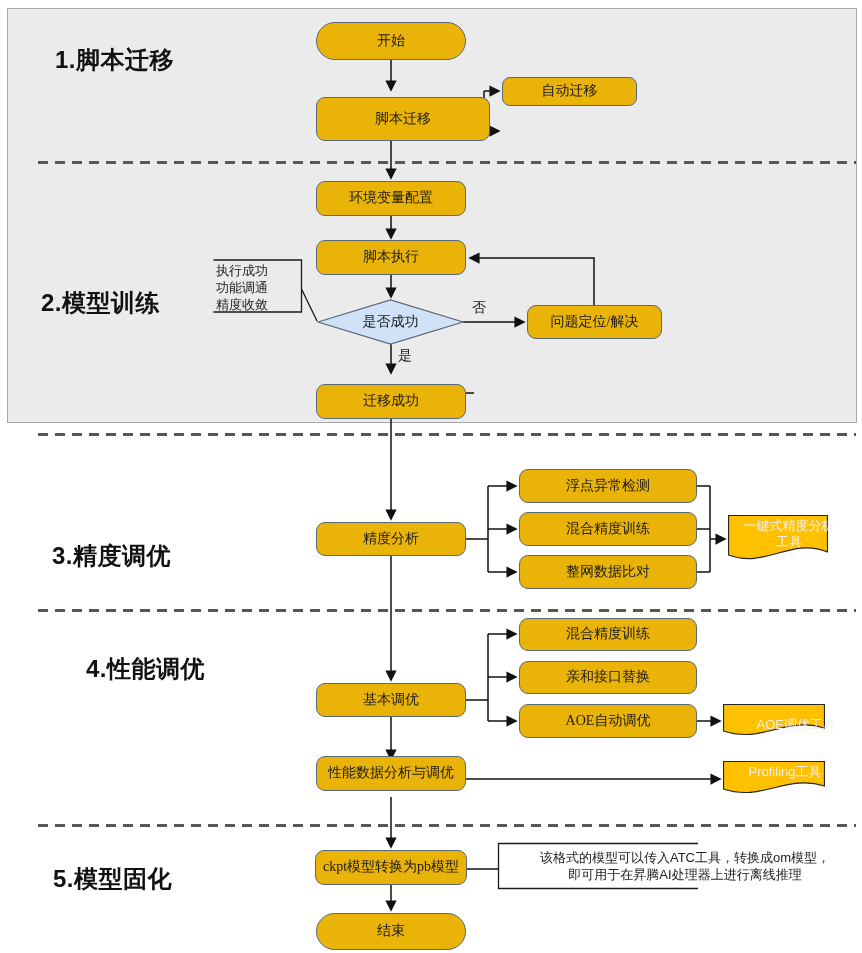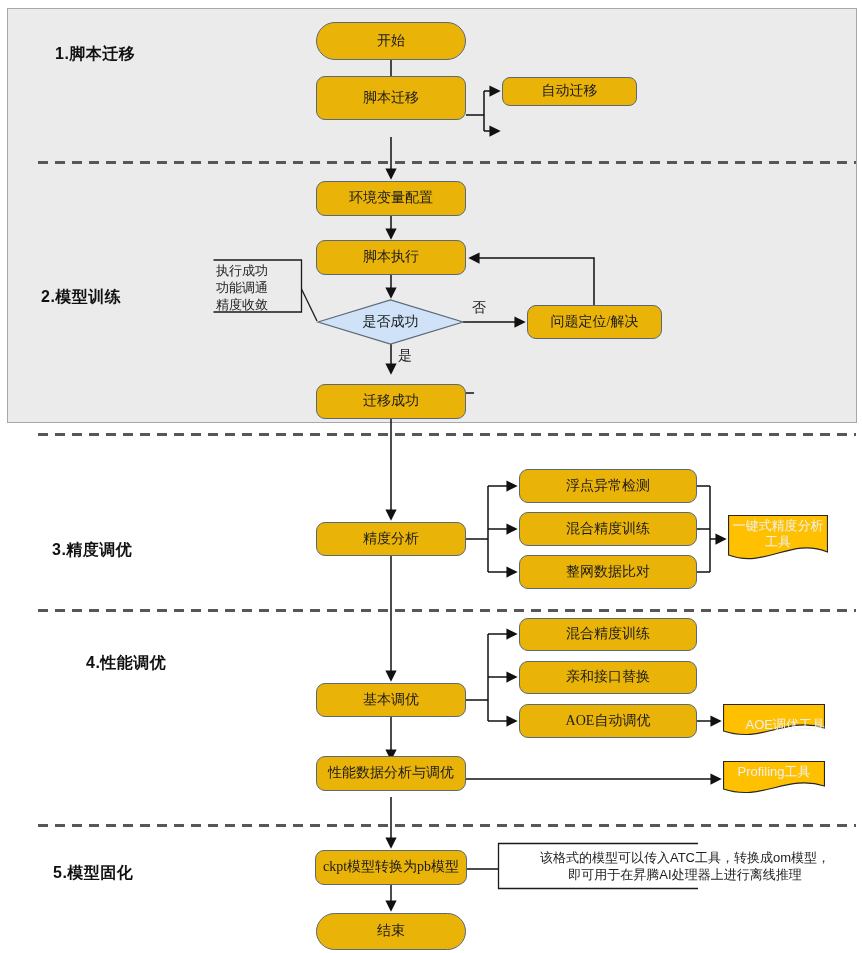--- a/index.html
+++ b/index.html
@@ -9,41 +9,41 @@
   }
   .gray-region{
     position:absolute;left:7px;top:8px;width:850px;height:415px;
     background:#ebebeb;border:1px solid #a8a8a8;box-sizing:border-box;
   }
   .dashed{
     position:absolute;left:38px;width:818px;height:3px;
     background:repeating-linear-gradient(to right,#575757 0 10px,transparent 10px 17px);
   }
   .section-label{
-    position:absolute;font-size:16px;font-weight:bold;color:#111;white-space:nowrap;letter-spacing:0.5px;
+    position:absolute;font-size:24px;font-weight:bold;color:#111;white-space:nowrap;letter-spacing:0.5px;
   }
   svg.overlay{position:absolute;left:0;top:0;z-index:2;}
   .node{
     position:absolute;z-index:3;box-sizing:border-box;
     background:#eab308;border:1px solid #5b6877;border-radius:9px;
     display:flex;align-items:center;justify-content:center;
     font-size:14px;color:#1a1a1a;text-align:center;line-height:1.15;font-family:Liberation Serif, serif;
   }
   .stadium{border-radius:19px;}
   .diamond-label{
     position:absolute;z-index:3;display:flex;align-items:center;justify-content:center;
     font-size:14px;background:transparent;border:none;
   }
   .doc{
     position:absolute;z-index:3;
   }
   .doc svg{position:absolute;left:0;top:0;}
   .doc .doc-text{
     position:relative;z-index:1;width:100%;text-align:center;
-    font-size:13px;color:#f0f0f0;line-height:1.25;
+    font-size:13px;color:#f0f0f0;line-height:1.25;margin-left:11px;
   }
   .edge-label{
     position:absolute;z-index:4;font-size:14px;color:#1a1a1a;white-space:nowrap;
   }
   .annotation{
     position:absolute;z-index:4;font-size:13px;line-height:17px;color:#222;white-space:nowrap;
   }
   .note-text{
     position:absolute;z-index:4;font-size:13px;line-height:17px;color:#222;
     width:372px;text-align:center;white-space:nowrap;
@@ -109,21 +109,21 @@
     <polygon points="318,322 390.5,300 463,322 390.5,344" fill="#cfe2f7" stroke="#5b6877" stroke-width="1.2"></polygon>
   </svg>
 
   <div class="section-label" style="left:55px;top:44px;">1.脚本迁移</div>
   <div class="section-label" style="left:41px;top:287px;">2.模型训练</div>
   <div class="section-label" style="left:52px;top:540px;">3.精度调优</div>
   <div class="section-label" style="left:52px;top:653px;margin-left:34px;">4.性能调优</div>
   <div class="section-label" style="left:53px;top:863px;">5.模型固化</div>
 
   <div class="node stadium" style="left:316px;top:22px;width:150px;height:38px;">开始</div>
-  <div class="node" style="left:316px;top:76px;width:150px;height:44px;">脚本迁移</div>
+  <div class="node" style="left:316px;top:97px;width:174px;height:44px;">脚本迁移</div>
   <div class="node" style="left:502px;top:77px;width:135px;height:29px;border-radius:8px;">自动迁移</div>
   <div class="node" style="left:316px;top:181px;width:150px;height:35px;">环境变量配置</div>
   <div class="node" style="left:316px;top:240px;width:150px;height:35px;">脚本执行</div>
   <div class="diamond-label" style="left:318px;top:308px;width:145px;height:28px;">是否成功</div>
   <div class="node" style="left:527px;top:305px;width:135px;height:34px;">问题定位/解决</div>
   <div class="node" style="left:316px;top:376px;width:150px;height:35px;margin-top:8px;">迁移成功</div>
   <div class="node" style="left:316px;top:522px;width:150px;height:34px;">精度分析</div>
   <div class="node" style="left:519px;top:469px;width:178px;height:34px;">浮点异常检测</div>
   <div class="node" style="left:519px;top:512px;width:178px;height:34px;">混合精度训练</div>
   <div class="node" style="left:519px;top:555px;width:178px;height:34px;">整网数据比对</div>

